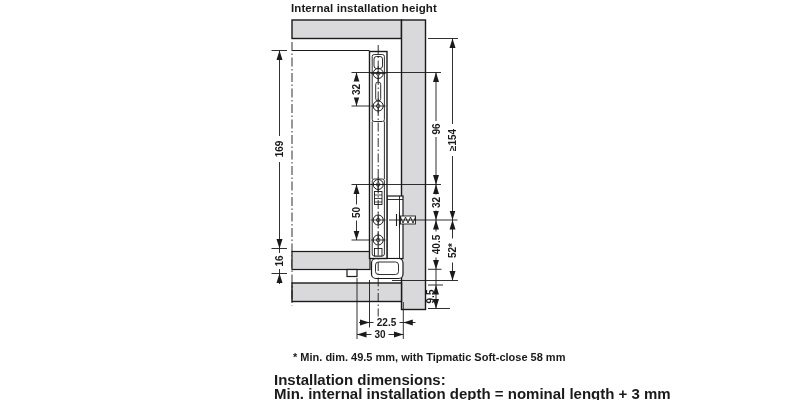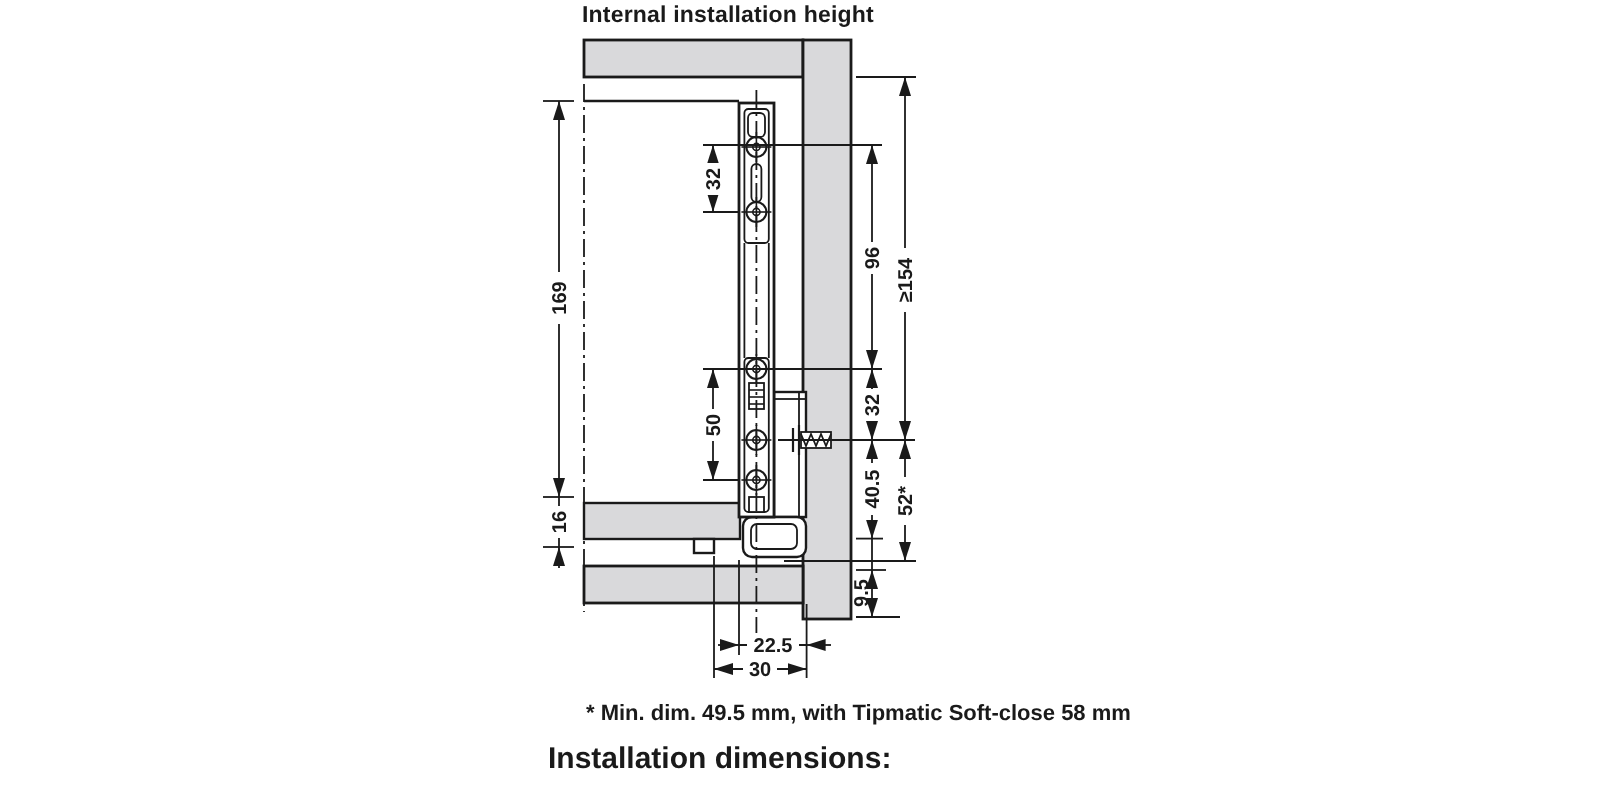--- a/index.html
+++ b/index.html
@@ -184,13 +184,14 @@
     <text transform="translate(452.5,250.5) rotate(-90)" dy="0.35em">52*</text>
     <text x="386.5" y="322.5" dy="0.35em">22.5</text>
     <text x="380" y="334.5" dy="0.35em">30</text>
   </g>
 </svg>
 
 <div class="footnote">* Min. dim. 49.5 mm, with Tipmatic Soft-close 58 mm</div>
 
 <div class="install">
   <div>Installation dimensions:</div>
+  <div>Min. internal installation depth = nominal length + 3 mm</div>
 </div>
 
 </body></html>

